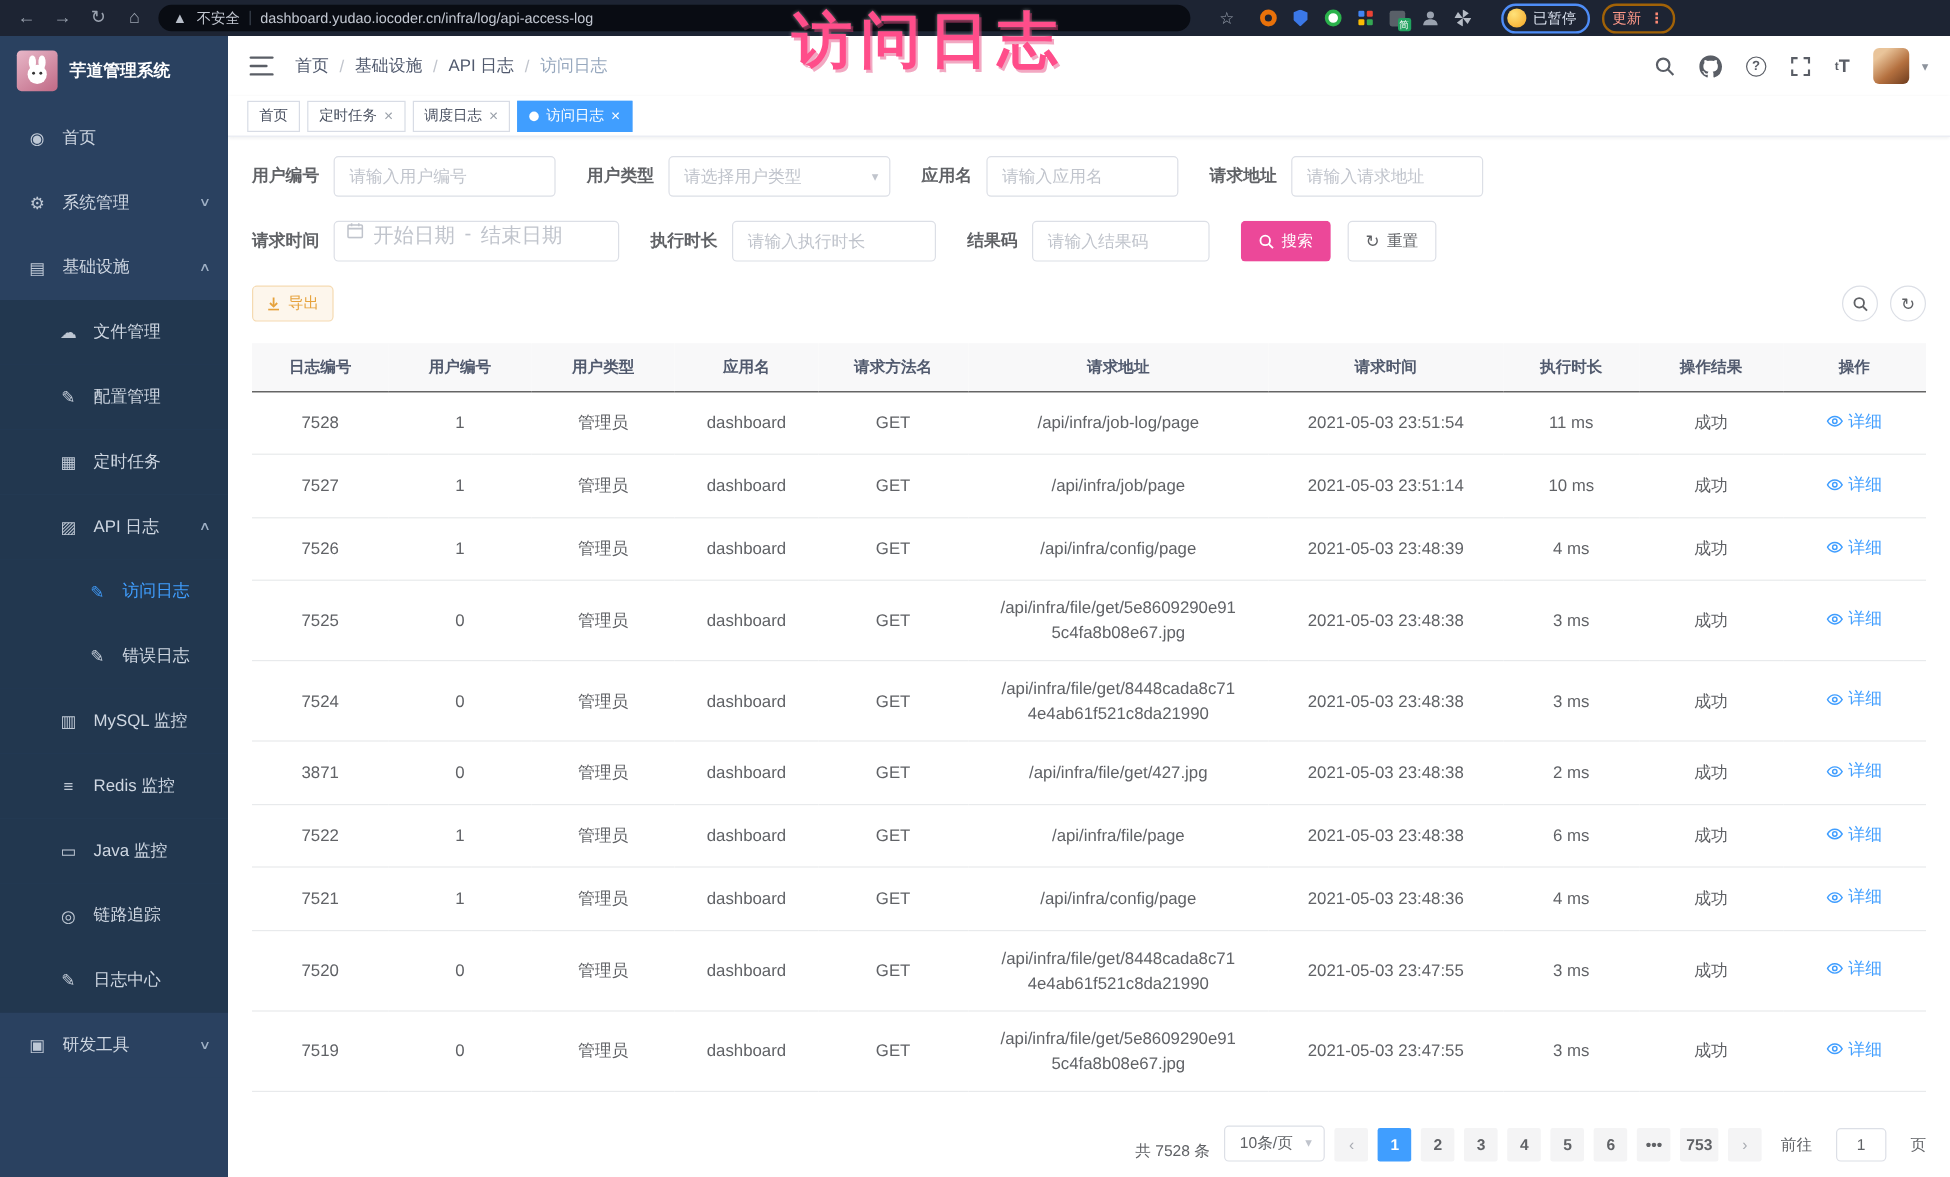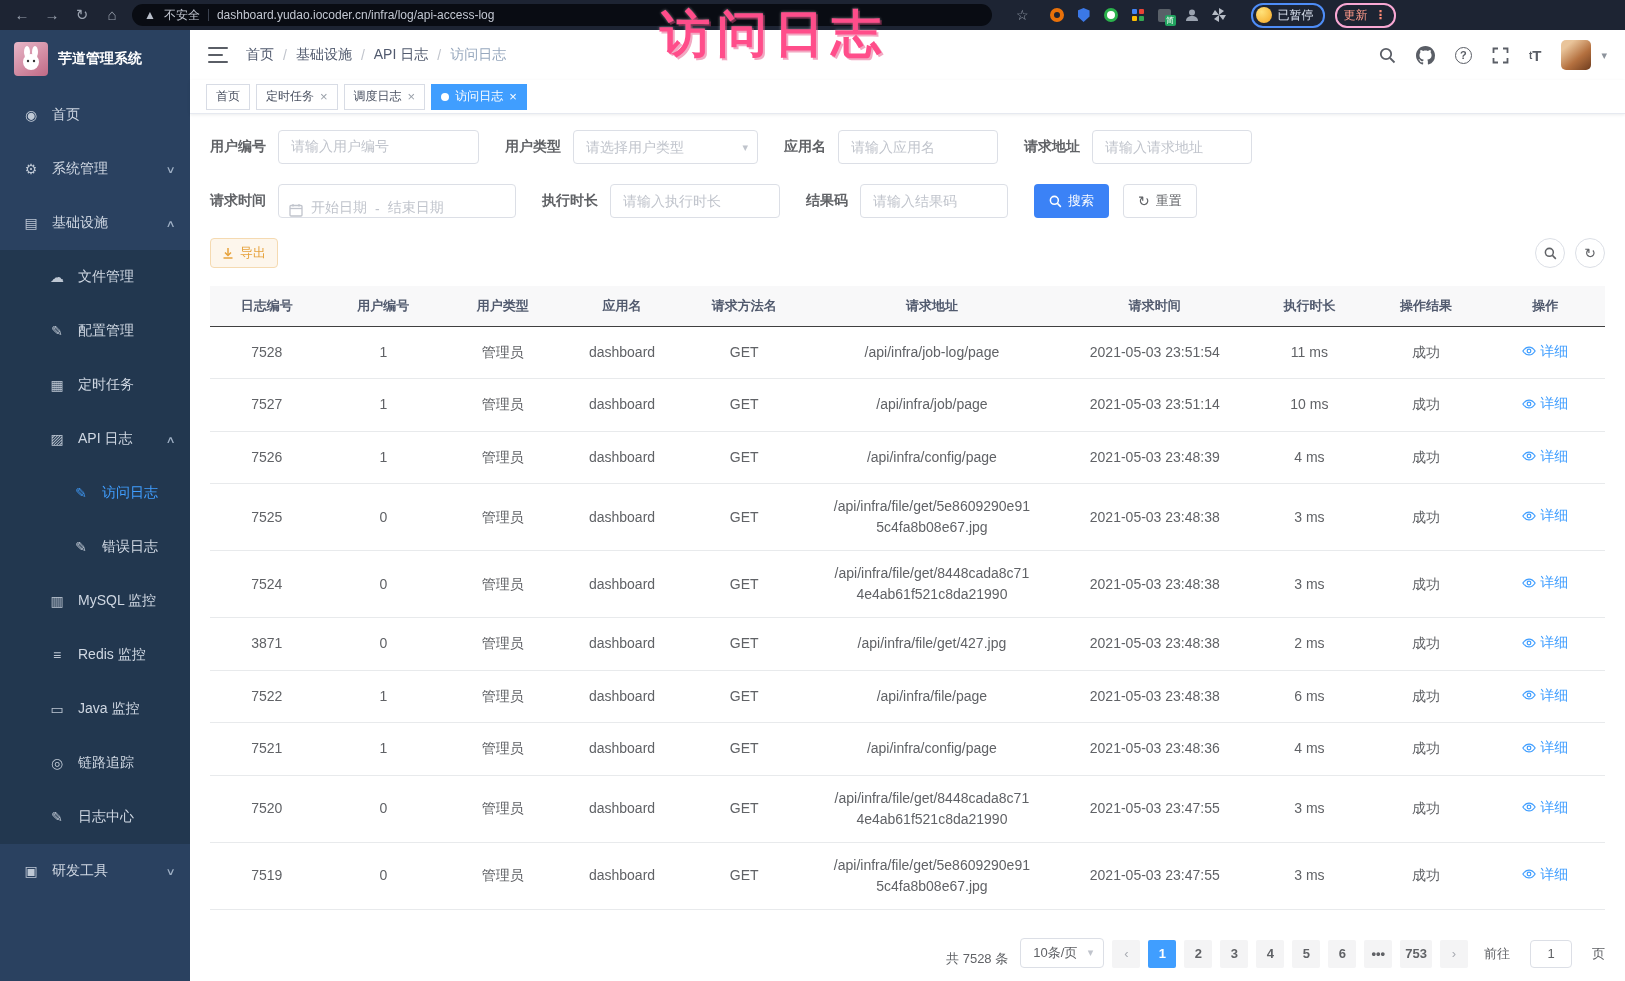--- a/index.html
+++ b/index.html
@@ -21,21 +21,21 @@
   .ext-green{width:14px;height:14px;border:3px solid #2bb24c;border-radius:50%;background:#fff;}
   .ext-grid{width:12px;height:12px;display:grid;grid-template-columns:5px 5px;grid-template-rows:5px 5px;gap:2px;}
   .ext-grid i{border-radius:1px;}
   .ext-grid i:nth-child(1){background:#4285f4}.ext-grid i:nth-child(2){background:#ea4335}
   .ext-grid i:nth-child(3){background:#fbbc04}.ext-grid i:nth-child(4){background:#34a853}
   .ext-dark{width:13px;height:13px;background:#596068;border-radius:2px;}
   .ext-badge{position:absolute;right:-3px;bottom:-3px;width:11px;height:11px;background:#21a35f;border-radius:2px;color:#fff;font-size:8px;line-height:11px;text-align:center;}
   .pill{display:flex;align-items:center;gap:6px;border-radius:12px;padding:2px 9px 2px 3px;font-size:12px;cursor:pointer;}
   .pill-profile{border:2px solid #4e8df7;color:#dbe3f0;margin-left:14px;}
   .pav{width:16px;height:16px;border-radius:50%;background:radial-gradient(circle at 35% 30%,#ffe27a,#f5a623);}
-  .pill-update{border:2px solid #f9a8d4;color:#ff9a8a;padding:2px 7px;gap:7px;}
+  .pill-update{border:2px solid #a16207;color:#ff9a8a;padding:2px 7px;gap:7px;}
   .pill-update .dots{letter-spacing:0;font-weight:700;color:#ff8a75;}
 
   
   .watermark{position:fixed;top:1px;left:660px;z-index:50;font-size:50px;font-weight:700;
     color:#ff4d8a;letter-spacing:7px;text-shadow:2px 2px 0 rgba(226,62,119,.45),0 0 3px rgba(255,255,255,.5);pointer-events:none;}
 
   
   .app{display:flex;height:951px;}
 
   
@@ -82,25 +82,25 @@
   .content{flex:1;padding:16px 20px 0;position:relative;overflow:hidden;}
 
   
   .filter-row{display:flex;align-items:center;margin-bottom:20px;}
   .f-group{display:flex;align-items:center;margin-right:26px;}
   .f-label{font-size:14px;color:#606266;font-weight:700;margin-right:12px;white-space:nowrap;}
   .el-input{height:34px;border:1px solid #dcdfe6;border-radius:4px;padding:0 12px;font-size:14px;color:#606266;outline:none;background:#fff;}
   .el-input::placeholder{color:#c0c4cc;}
   .select-wrap{position:relative;display:flex;align-items:center;}
   .select-caret{position:absolute;right:10px;color:#c0c4cc;font-size:11px;pointer-events:none;}
-  .range-box{width:238px;height:34px;border:1px solid #dcdfe6;border-radius:4px;display:flex;align-items:flex-end;padding:0 10px;gap:8px;font-size:14px;color:#c0c4cc;cursor:text;background:#fff;}
+  .range-box{width:238px;height:34px;border:1px solid #dcdfe6;border-radius:4px;display:flex;align-items:flex-start;padding:0 10px;gap:8px;font-size:17px;color:#c0c4cc;cursor:text;background:#fff;}
   .range-box svg{flex-shrink:0;}
   .range-sep{color:#c0c4cc;}
   .btn{height:34px;border-radius:4px;display:inline-flex;align-items:center;gap:6px;font-size:13px;padding:0 14px;cursor:pointer;border:1px solid transparent;}
-  .btn-primary{background:#3b82f6;color:#fff;}
+  .btn-primary{background:#ec4899;color:#fff;}
   .btn-plain{background:#fff;border-color:#dcdfe6;color:#606266;}
   .btn .g{font-size:14px;line-height:1;}
 
   
   .toolbar-row{display:flex;align-items:center;margin-bottom:18px;}
   .export-btn{height:30px;border:1px solid #f5dab1;background:#fdf6ec;color:#e6a23c;border-radius:4px;display:inline-flex;align-items:center;gap:6px;font-size:13px;padding:0 11px;cursor:pointer;}
   .tool-circles{margin-left:auto;display:flex;gap:10px;}
   .circle-btn{width:30px;height:30px;border:1px solid #dcdfe6;border-radius:50%;display:flex;align-items:center;justify-content:center;background:#fff;color:#606266;cursor:pointer;font-size:14px;}
 
   
@@ -329,21 +329,21 @@
           <span>访问日志</span>
           <span class="close">×</span>
         </span>
       </div>
 
     <div class="content">
 
       <div class="filter-row">
         <div class="f-group">
           <span class="f-label">用户编号</span>
-          <input class="el-input" style="width: 201px; font-family: Liberation Serif, serif;" placeholder="请输入用户编号">
+          <input class="el-input" style="width: 185px;" placeholder="请输入用户编号">
         </div>
         <div class="f-group">
           <span class="f-label">用户类型</span>
           <span class="select-wrap">
             <input class="el-input" style="width: 185px;" readonly="" placeholder="请选择用户类型">
             <span class="select-caret">▾</span>
           </span>
         </div>
         <div class="f-group">
           <span class="f-label">应用名</span>

